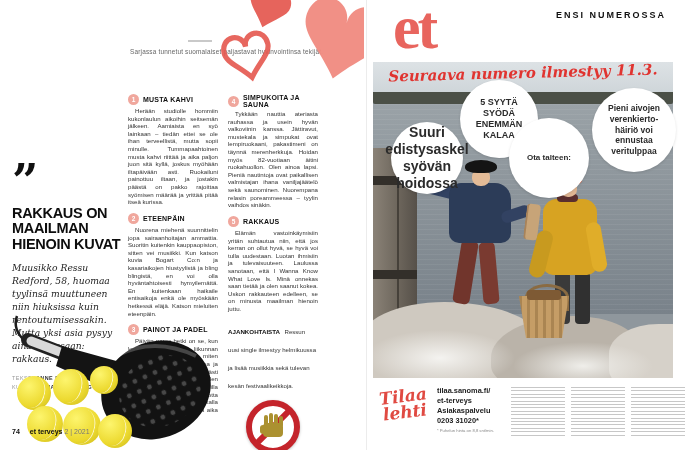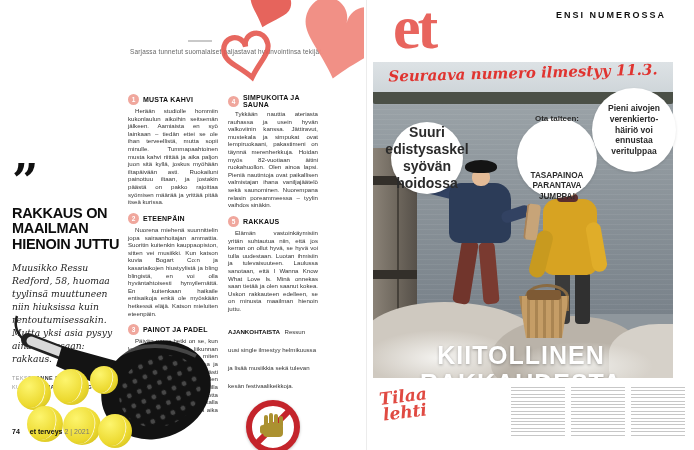--- a/index.html
+++ b/index.html
@@ -68,21 +68,21 @@
   .water::after{content:"";position:absolute;inset:0;
          background:repeating-linear-gradient(rgba(255,255,255,.06) 0 1px,transparent 1px 5px);}
   .rock{position:absolute;}
   .banner{position:absolute;left:0;top:2px;width:100%;text-align:center;
           font-family:"DejaVu Serif",serif;font-style:italic;font-weight:700;font-size:15px;
           color:#e03430;transform:rotate(-1.5deg);z-index:6;}
   .bubble{position:absolute;background:#fff;border-radius:50%;display:flex;align-items:center;justify-content:center;
           text-align:center;color:#2b2b2b;font-weight:700;z-index:5;box-shadow:0 1px 3px rgba(0,0,0,.12);}
   #bubble-1{left:20px;top:122px;width:72px;height:72px;font-size:14px;line-height:1.2;padding:4px;box-sizing:border-box;}
   #bubble-2{left:89px;top:80px;width:78px;height:78px;font-size:9px;line-height:1.25;padding:6px;box-sizing:border-box;}
-  #bubble-3{left:146px;top:118px;width:80px;height:80px;font-size:8.2px;line-height:1.25;padding:6px;box-sizing:border-box;flex-direction:column;gap:47px;}
+  #bubble-3{left:138px;top:118px;width:80px;height:80px;font-size:8.2px;line-height:1.25;padding:6px;box-sizing:border-box;flex-direction:column;gap:47px;}
   #bubble-3 .lead{font-weight:700;font-size:8px;display:block;}
   #bubble-4{left:221px;top:88px;width:84px;height:84px;font-size:8.5px;line-height:1.25;padding:7px;box-sizing:border-box;}
 
   
   .post{position:absolute;left:0;top:86px;width:44px;height:192px;
         background:linear-gradient(90deg,#8a8277,#6e675d 55%,#565049);z-index:2;}
   .post-gap{position:absolute;left:55%;top:0;width:2px;height:100%;background:#46413a;}
   .post-bar{position:absolute;left:0;width:100%;height:9px;background:#332f2a;}
   .fig{position:absolute;z-index:3;}
   
@@ -139,21 +139,21 @@
 
   <svg id="hearts" class="abs" viewBox="0 0 150 96" xmlns="http://www.w3.org/2000/svg">
     <path d="M50 28 C50 14 39 6 29 6 C15 6 7 18 7 31 C7 50 29 61 50 88 C71 61 93 50 93 31 C93 18 85 6 71 6 C61 6 50 14 50 28 Z" transform="translate(30,-14) scale(0.48) rotate(18 50 50)" fill="#e4574e" opacity="0.92"></path>
     <path d="M50 28 C50 14 39 6 29 6 C15 6 7 18 7 31 C7 50 29 61 50 88 C71 61 93 50 93 31 C93 18 85 6 71 6 C61 6 50 14 50 28 Z" transform="translate(8,32) scale(0.52) rotate(-12 50 50)" fill="none" stroke="#e4574e" stroke-width="10" opacity="0.9"></path>
     <path d="M50 28 C50 14 39 6 29 6 C15 6 7 18 7 31 C7 50 29 61 50 88 C71 61 93 50 93 31 C93 18 85 6 71 6 C61 6 50 14 50 28 Z" transform="translate(80,-4) scale(0.95) rotate(14 50 50)" fill="#f08a80" opacity="0.95"></path>
     <path d="M50 28 C50 14 39 6 29 6 C15 6 7 18 7 31 C7 50 29 61 50 88 C71 61 93 50 93 31 C93 18 85 6 71 6 C61 6 50 14 50 28 Z" transform="translate(62,-34) scale(0.3) rotate(30 50 50)" fill="#d94b44"></path>
   </svg>
 
   <div id="quote-col" class="abs">
     <span class="qmark">”</span>
-    <div class="qhead">RAKKAUS ON MAAILMAN HIENOIN JUTTU</div>
+    <div class="qhead">RAKKAUS ON MAAILMAN HIENOIN KUVAT</div>
     <p class="qbody">Muusikko Ressu Redford, 58, huomaa tyylinsä muuttuneen niin hiuksissa kuin rentoutumisessakin. Mutta yksi asia pysyy aina arvossaan: rakkaus.</p>
     <div class="credit">
       <span>TEKSTI</span>
       <b>ANNE RIKAMA</b><br>
       <span>KUVAT</span>
       <b>JONNA ÖHRNBERG</b>
     </div>
   </div>
 
   <div id="colA" class="abs col">
@@ -290,38 +290,42 @@
     <div class="fig m2-armL"></div>
     <div class="fig m2-armR"></div>
     <div class="fig m2-scarf"></div>
     <div class="fig m2-face"></div>
     <div class="fig m2-hat"></div>
 
     <div class="fig basket-handle"></div>
     <div class="fig basket"></div>
     <div class="fig basket-wood"></div>
 
-    <div id="cover-title">
-      <div class="ct1">KIITOLLINEN</div>
-      <div class="ct2">RAKKAUDESTA</div>
-
-    </div>
   </div>
 
   <div id="bubble-1" class="bubble">
     <span>Suuri edistysaskel syövän hoidossa</span>
   </div>
+  <div id="bubble-2" class="bubble">
+    <span>5 SYYTÄ SYÖDÄ ENEMMÄN KALAA</span>
+  </div>
   <div id="bubble-3" class="bubble">
     <span class="lead">Ota talteen:</span>
-    <span>TASAPAINOA PARANTAVA JUMPPA!</span>
   </div>
   <div id="bubble-4" class="bubble">
     <span>Pieni aivojen verenkierto-häiriö voi ennustaa veritulppaa</span>
   </div>
 
   <div id="subscribe-script" class="abs">
     <span>Tilaa</span><br>
     <span>lehti</span>
+  </div>
+  <div id="subscribe-info" class="abs">
+    <div>tilaa.sanoma.fi/</div>
+    <div>et-terveys</div>
+    <div>Asiakaspalvelu</div>
+    <div>0203 31020*</div>
+    <div class="sub-note">* Puhelun hinta on 8,8 snt/min.</div>
   </div>
   <div id="fp1" class="fineprint"></div>
   <div id="fp2" class="fineprint"></div>
   <div id="fp3" class="fineprint"></div>
 </div>
 
 </body></html>

